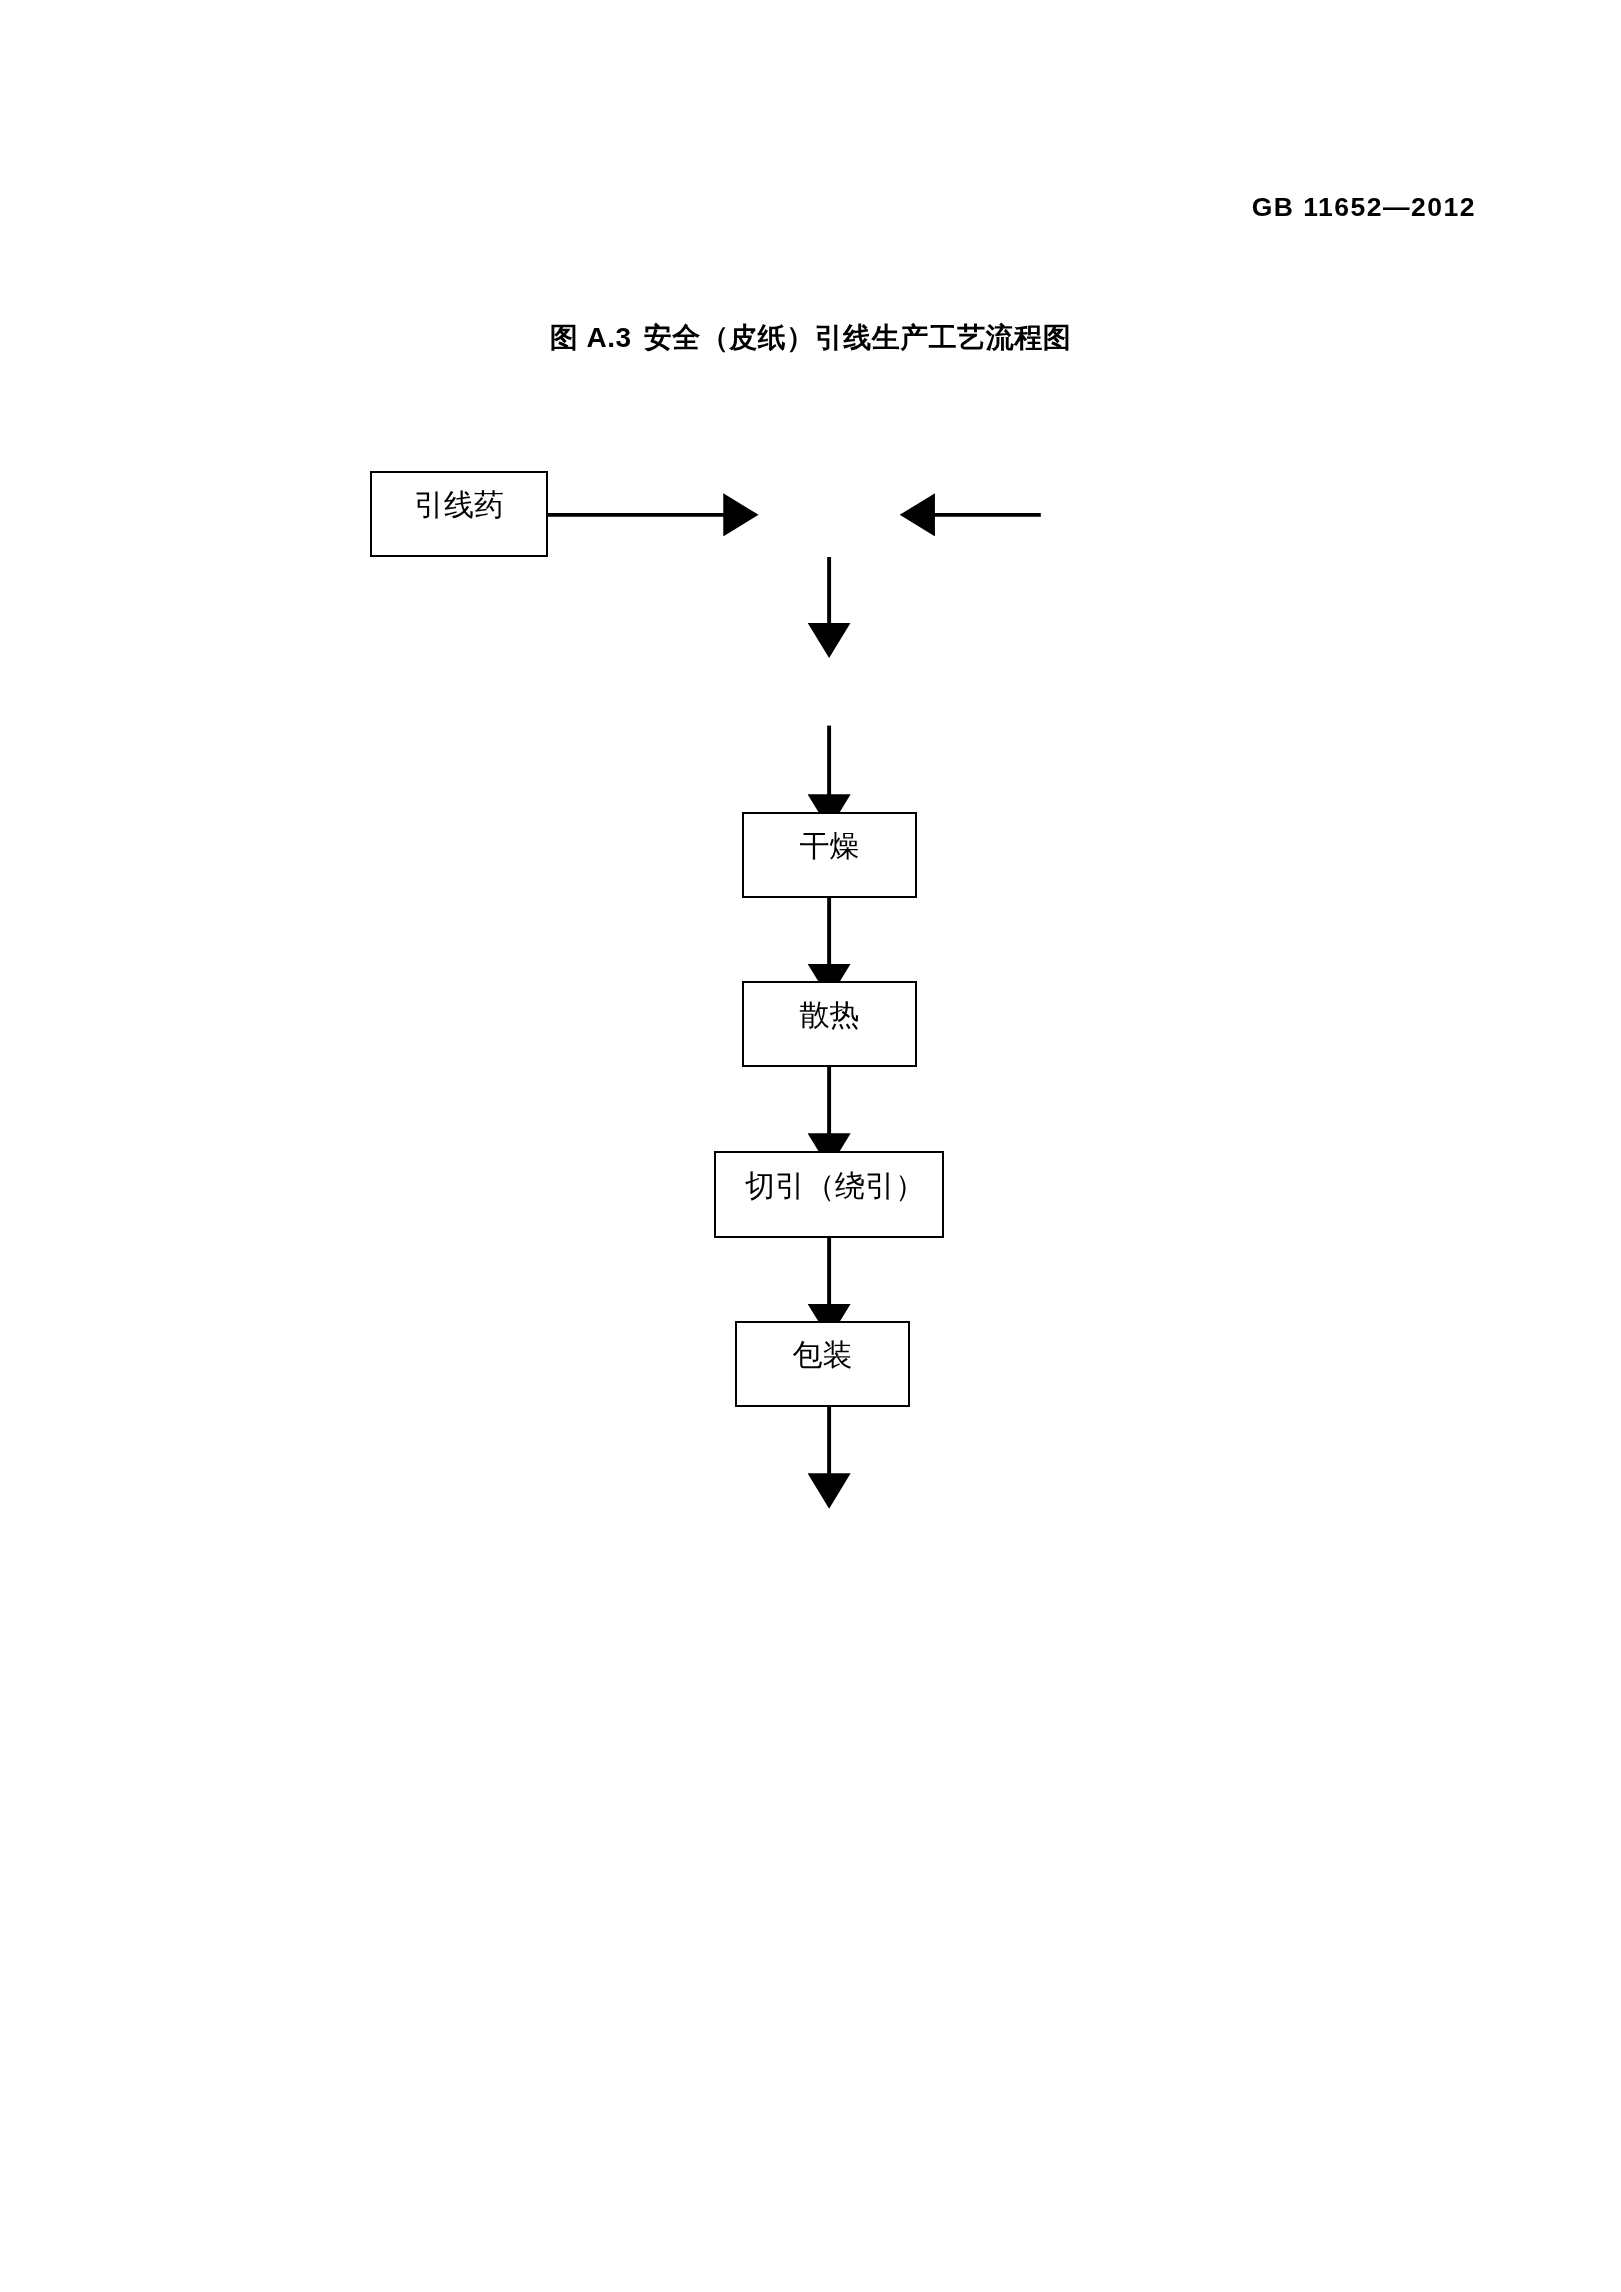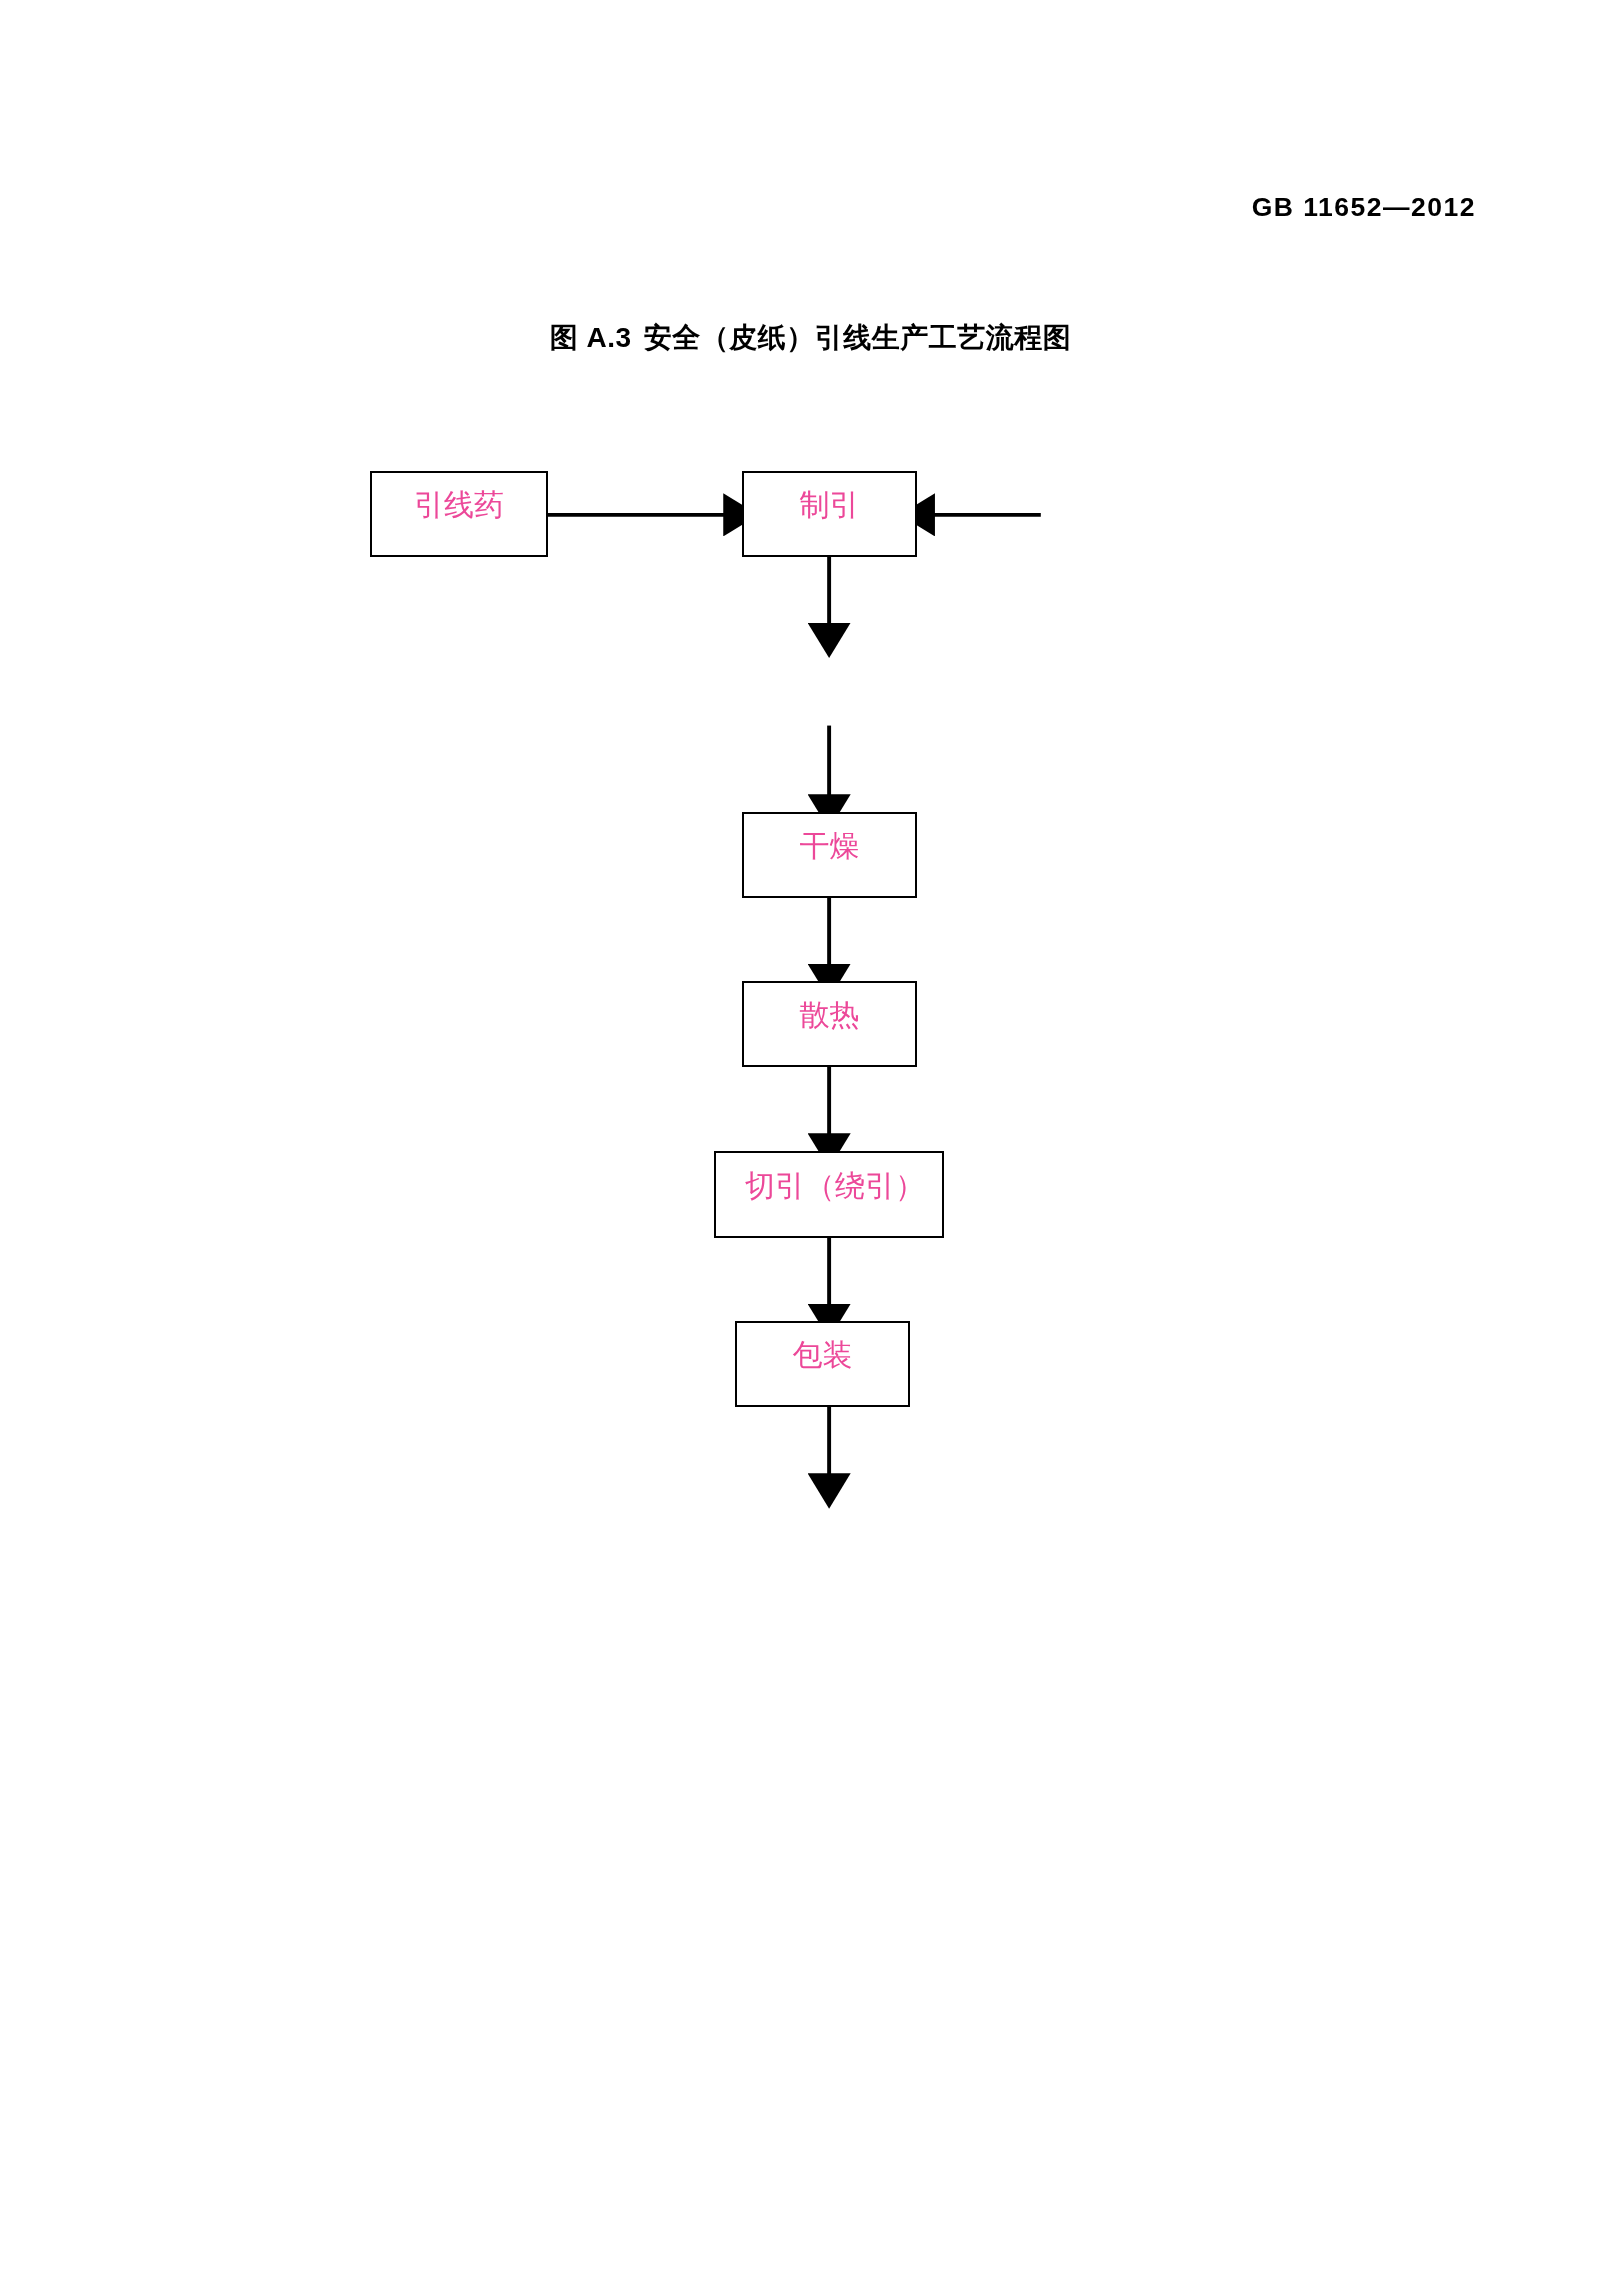--- a/index.html
+++ b/index.html
@@ -68,21 +68,21 @@
     position: absolute;
     box-sizing: border-box;
     border: 2.9px solid #000000;
     background: #ffffff;
     display: flex;
     align-items: center;
     justify-content: center;
     font-family: "Liberation Serif", "DejaVu Serif", serif;
     font-size: 30px;
     line-height: 1;
-    color: #ec4899;
+    color: #000000;
     white-space: nowrap;
   }
   .node .lbl { display: block; transform: translateY(-8.8px); }
 
   
   .conn-layer {
     position: absolute;
     top: 0; left: 0;
     width: 1621px;
     height: 2293px;
@@ -139,23 +139,20 @@
 
       <g>
         <line x1="846" y1="1435" x2="846" y2="1509" stroke="#000000" stroke-width="4" marker-end="url(#ah-down)"></line>
       </g>
     </svg>
 
     <div class="node" style="left:370px; top:471px; width:178px; height:86px;">
       <span class="lbl">引线药</span>
     </div>
 
-    <div class="node" style="left:742px; top:471px; width:175px; height:86px;">
-      <span class="lbl">制引</span>
-    </div>
 
 
 
     <div class="node" style="left:742px; top:812px; width:175px; height:86px;">
       <span class="lbl">干燥</span>
     </div>
 
     <div class="node" style="left:742px; top:981px; width:175px; height:86px;align-items:center;">
       <span class="lbl">散热</span>
     </div>

